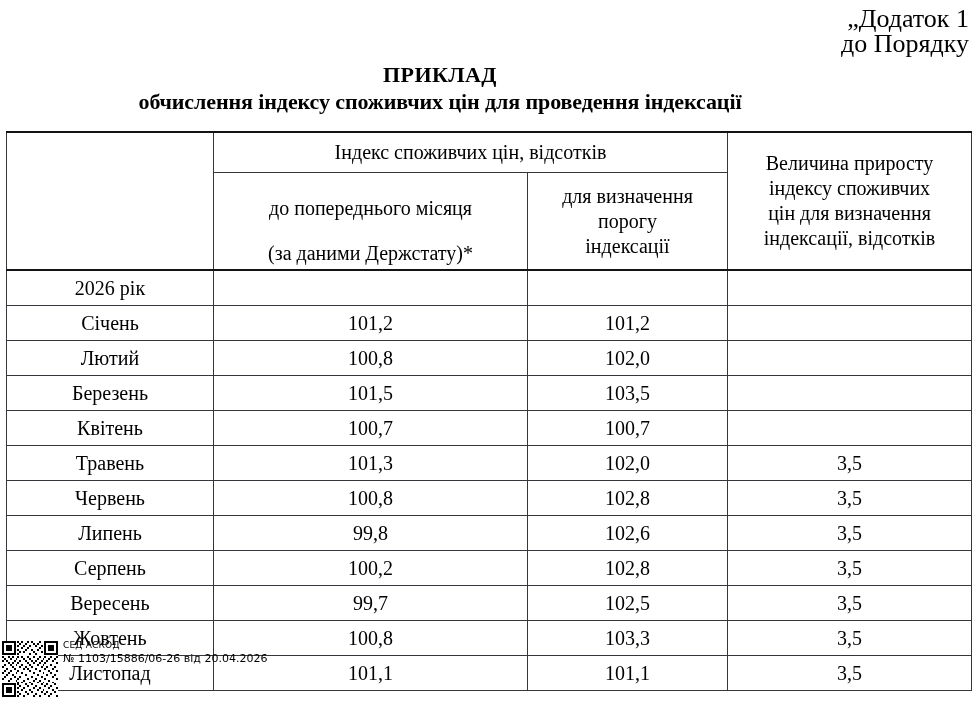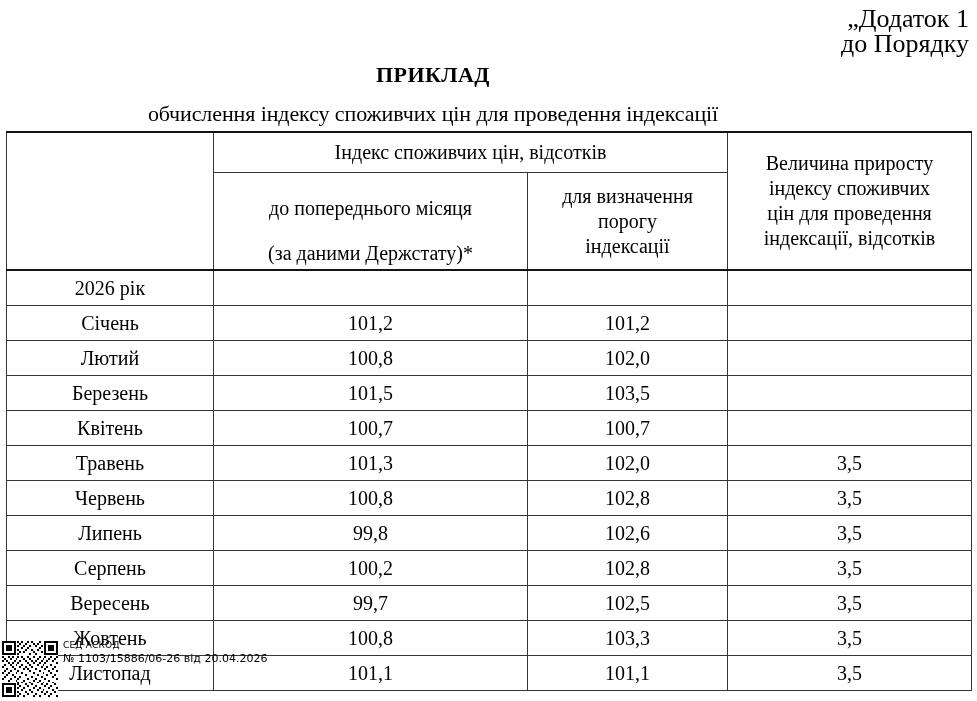--- a/index.html
+++ b/index.html
@@ -24,36 +24,35 @@
     text-align: right;
     font-size: 26px;
     line-height: 25px;
     white-space: nowrap;
   }
 
   
   .titles {
     position: absolute;
     top: 62px;
-    left: 0;
+    left: 7px;
     width: 866px;
     text-align: center;
   }
   .title-main {
     font-size: 22px;
     font-weight: bold;
     line-height: 26px;
     letter-spacing: 0.4px;
   }
   .title-sub {
     font-size: 22px;
-    font-weight: normal;
+    font-weight: bold;
     line-height: 27px;
     letter-spacing: -0.1px;
-    margin-top: 12px;
   }
 
   
   .table-wrap {
     position: absolute;
     top: 131px;
     left: 6px;
     width: 965px;
   }
   table.cpi {
@@ -148,21 +147,21 @@
         <col class="col-d">
     </colgroup>
     <tbody>
 
       <tr class="hdr">
         <td rowspan="2" class="hd-tall"></td>
         <td colspan="2" class="hd-span">Індекс споживчих цін, відсотків</td>
         <td rowspan="2" class="hd-tall">
           <div>Величина приросту</div>
           <div>індексу споживчих</div>
-          <div>цін для проведення</div>
+          <div>цін для визначення</div>
           <div>індексації, відсотків</div>
         </td>
       </tr>
 
       <tr class="hdr-sub">
         <td class="hd-sub">
           <div class="nowrap">до попереднього місяця</div>
           <div class="nowrap">(за даними Держстату)*</div>
         </td>
         <td class="hd-sub">

